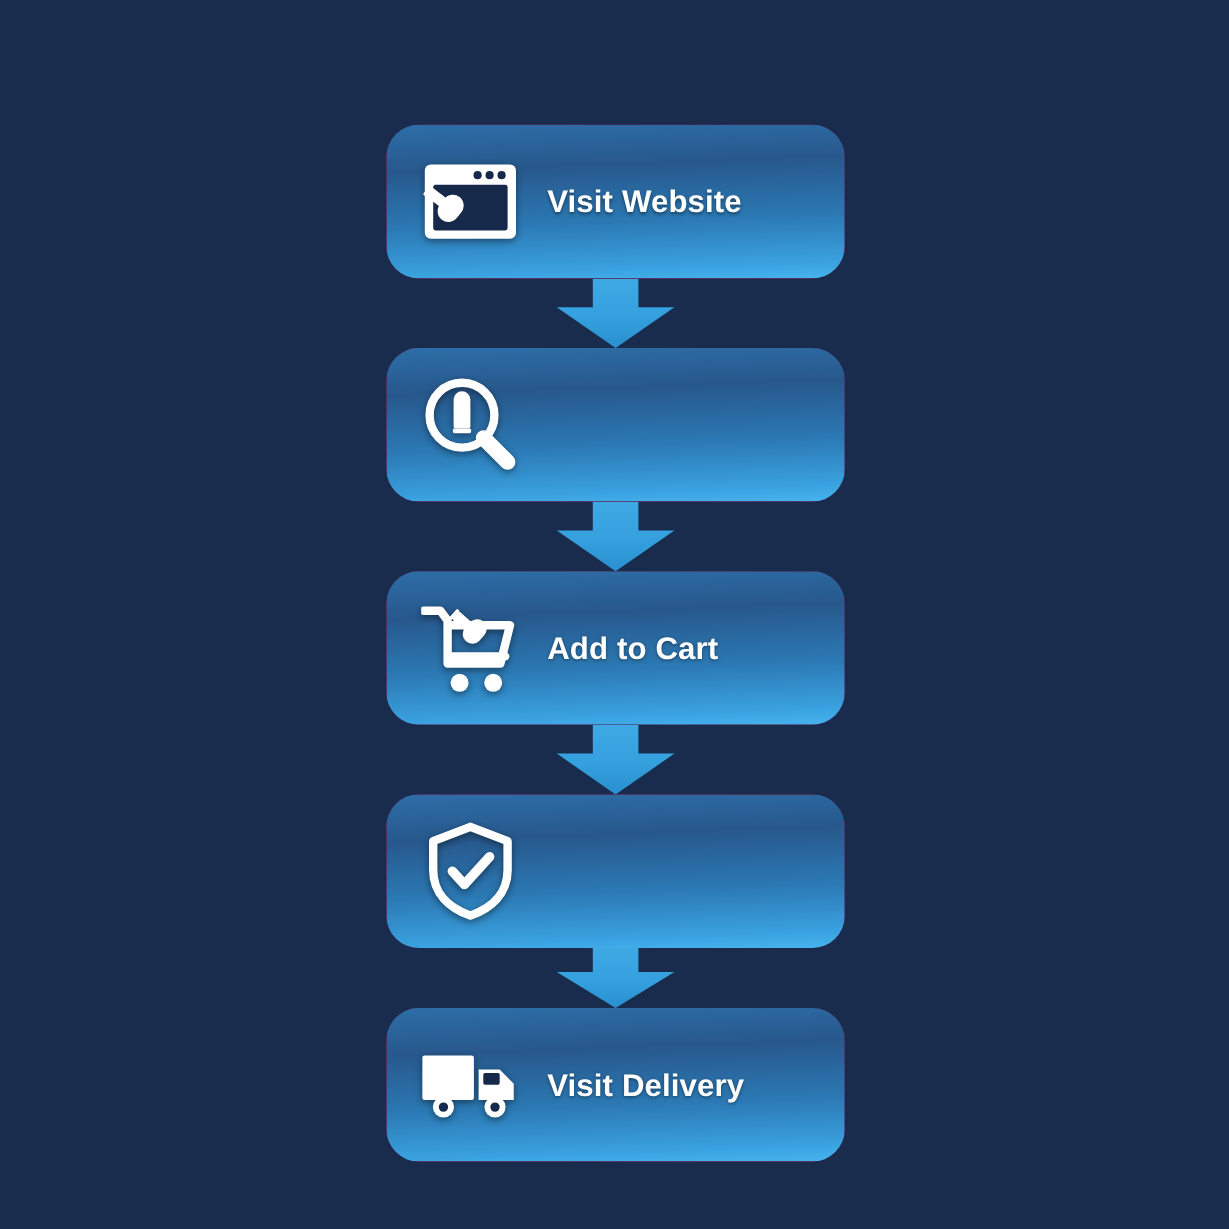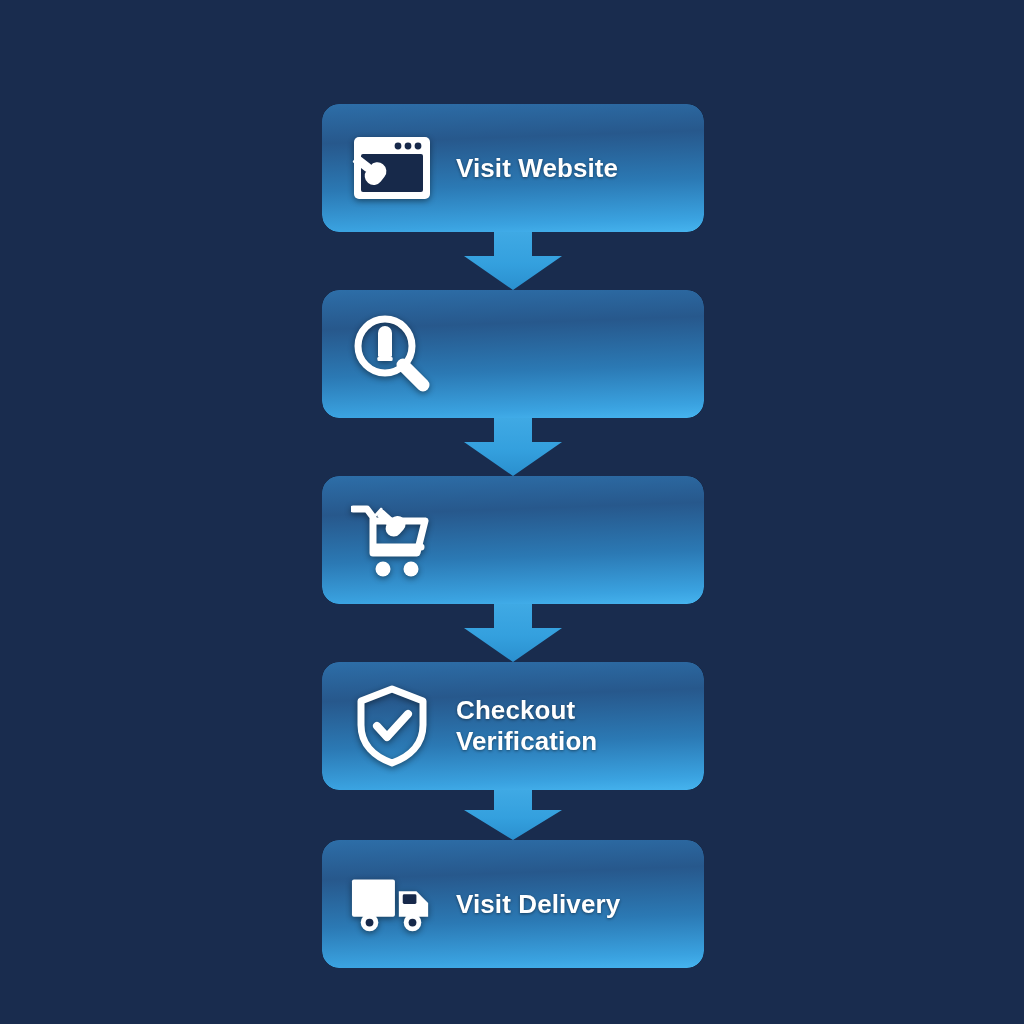--- a/index.html
+++ b/index.html
@@ -29,24 +29,24 @@
     position: absolute;
     left: 322px;
     top: 104px;
     width: 382px;
   }
 
   
   .step-card {
     position: relative;
     width: 382px;
-    border-radius: 17px;
+    border-radius: 27px;
     background:
       linear-gradient(160deg, #1c3054 0%, #16294a 45%, #122murky 100%);
-    background-color: #0f172a;
+    background-color: #be185d;
     overflow: hidden;
     z-index: 2;
   }
 
   .card-surface {
     position: absolute;
     inset: 0;
     border-radius: 17px;
     background: linear-gradient(155deg, #1d3358 0%, #17294a 55%, #13233f 100%);
   }
@@ -325,20 +325,21 @@
             <path d="M24 44 H 70" stroke="#ffffff" stroke-width="7" stroke-linecap="round"></path>
             <circle cx="32" cy="66" r="7.5" fill="#ffffff"></circle>
             <circle cx="60" cy="66" r="7.5" fill="#ffffff"></circle>
             <g transform="translate(44 12) rotate(42)">
               <path d="M0 5 A 8 8 0 0 1 16 5 L 16 11 A 8 8 0 0 1 0 11 Z" fill="#ffffff"></path>
               <rect x="-13" y="4" width="14" height="9" rx="1.6" fill="#ffffff"></rect>
               <rect x="-15.6" y="3.6" width="3" height="9.8" rx="1" fill="#ffffff"></rect>
             </g>
           </svg>
         </span>
+        <span class="card-label">Add to Cart</span>
       </div>
     </div>
 
     <div class="connector">
       <svg width="110" height="58" viewBox="0 0 110 58">
         <path d="M36 0 H 74 V 24 H 104 L 55 58 L 6 24 H 36 Z" fill="url(#arrGrad)"></path>
       </svg>
     </div>
 
     <div class="step-card h-128">
@@ -384,22 +385,20 @@
       </div>
       <div class="card-glow"></div>
       <div class="card-border"></div>
       <div class="card-inner">
         <span class="card-icon">
           <svg width="74" height="82" viewBox="0 0 74 82">
             <path d="M37 4 L 68 16 V 40 C 68 60, 54 72, 37 78 C 20 72, 6 60, 6 40 V 16 Z" fill="none" stroke="#ffffff" stroke-width="7" stroke-linejoin="round"></path>
             <path d="M22 41 L 32 52 L 53 29" fill="none" stroke="#ffffff" stroke-width="8" stroke-linecap="round" stroke-linejoin="round"></path>
           </svg>
         </span>
-        <span class="card-label">Checkout
-Verification</span>
       </div>
     </div>
 
     <div class="connector">
       <svg width="110" height="50" viewBox="0 0 110 50">
         <path d="M36 0 H 74 V 20 H 104 L 55 50 L 6 20 H 36 Z" fill="url(#arrGrad)"></path>
       </svg>
     </div>
 
     <div class="step-card h-128">

